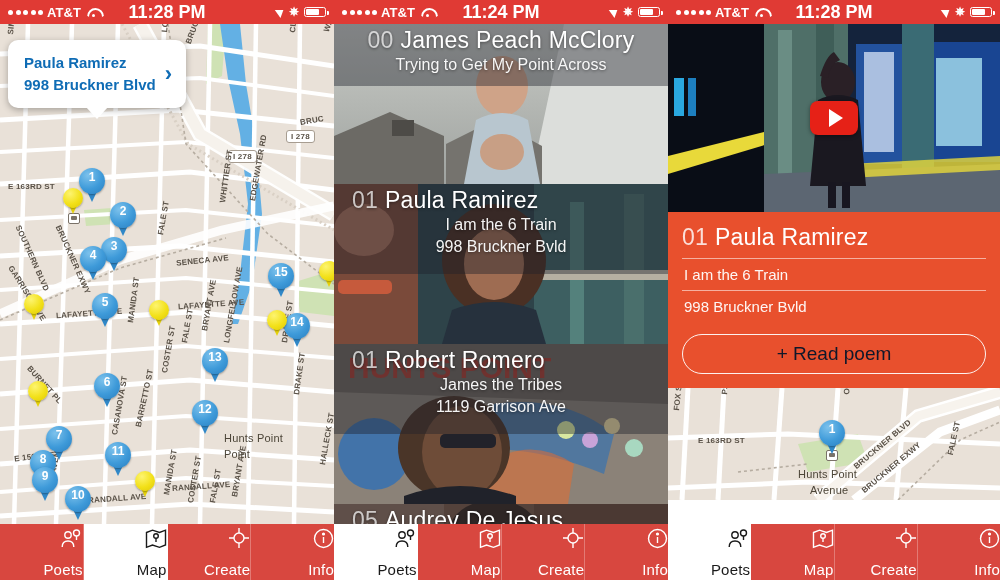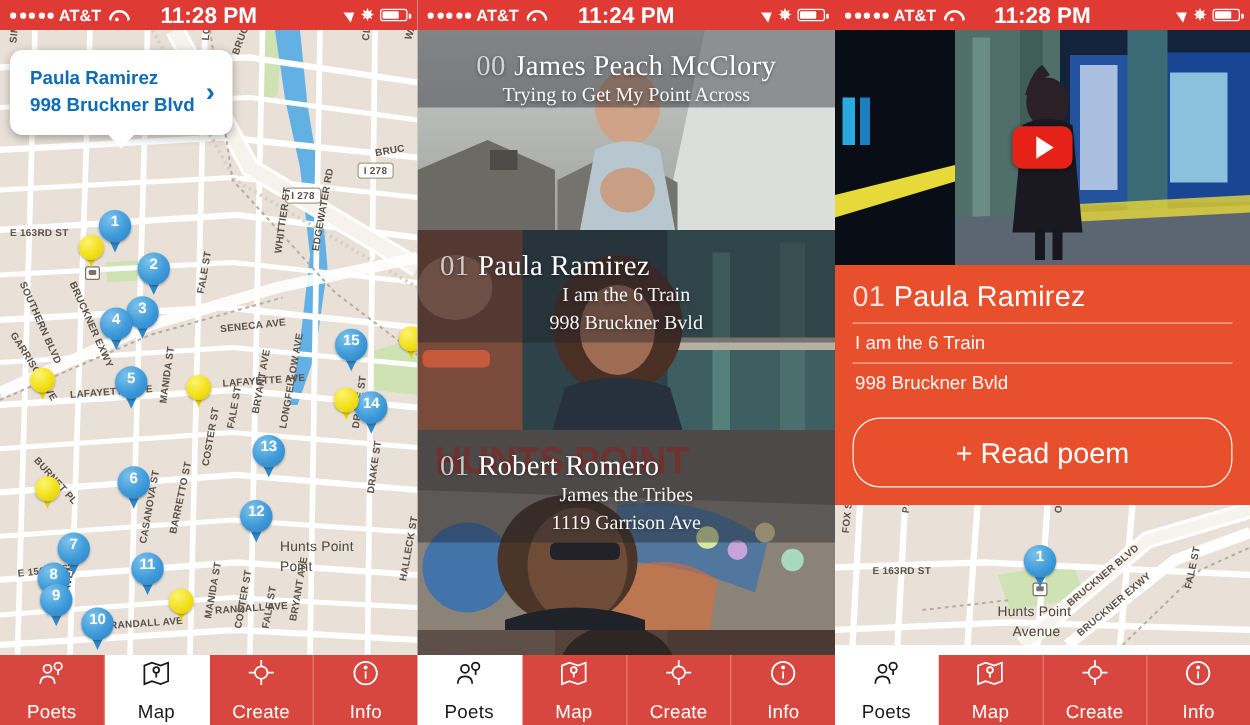--- a/index.html
+++ b/index.html
@@ -82,21 +82,21 @@
   .subway-ico { position: absolute; width: 12px; height: 11px; background: #fff; border: 1px solid #7a7268;
                 border-radius: 2px; }
   .subway-ico::before { content: ""; position: absolute; left: 2px; top: 2px; right: 2px; height: 4px;
                         background: #7a7268; border-radius: 1px; }
 
   
   .listwrap { position: absolute; top: 24px; left: 0; right: 0; bottom: 56px; overflow: hidden; }
   .prow { position: relative; width: 100%; overflow: hidden; }
   .prow .photo { position: absolute; inset: 0; }
   .prow .scrim { position: absolute; left: 0; right: 0; top: 0; background: rgba(30,34,42,.42); }
-  .prow .txt { position: absolute; left: 0; right: 0; top: 16px; padding: 0 14px; color: #fff; font-family: Liberation Serif, serif; }
+  .prow .txt { position: absolute; left: 0; right: 0; top: 4px; padding: 0 14px; color: #fff; }
   .prow .ln1 { font-size: 23px; font-weight: 300; letter-spacing: .2px; line-height: 1.12;
                text-shadow: 0 1px 3px rgba(0,0,0,.45); }
   .prow .ln1 .idx { color: rgba(255,255,255,.72); margin-right: 7px; }
   .prow .ln2, .prow .ln3 { font-size: 16px; font-weight: 300; line-height: 1.42; text-align: center;
                            color: rgba(255,255,255,.95); text-shadow: 0 1px 3px rgba(0,0,0,.45); }
 
   
   .navbar { height: 38px; background: #e03a34; display: flex; align-items: center;
             color: #fff; padding: 0 12px; position: relative; z-index: 30; }
   .nav-btn { display: flex; align-items: center; gap: 7px; font-size: 17px; font-weight: 300; color: #fff; }
@@ -113,28 +113,28 @@
            display: flex; align-items: center; justify-content: center; box-shadow: 0 1px 4px rgba(0,0,0,.4); }
   .ytbtn::after { content: ""; width: 0; height: 0; border-left: 14px solid #fff;
                   border-top: 9px solid transparent; border-bottom: 9px solid transparent; margin-left: 3px; }
 
   .detail { background: #e8502d; padding: 12px 14px 14px; color: #fff; }
   .d-title { font-size: 23px; font-weight: 300; letter-spacing: .2px; padding-bottom: 7px; }
   .d-title .idx { color: rgba(255,255,255,.82); margin-right: 7px; }
   .d-line { border-top: 1px solid rgba(255,255,255,.55); font-size: 15px; font-weight: 300;
             padding: 7px 2px; color: rgba(255,255,255,.95); }
   .read-btn { margin-top: 12px; border: 1.5px solid rgba(255,255,255,.92); border-radius: 22px;
-              height: 56px; display: flex; align-items: center; justify-content: center;
-              font-size: 23px; font-weight: 300; color: #ffffff; }
+              height: 40px; display: flex; align-items: center; justify-content: center;
+              font-size: 19px; font-weight: 300; color: #0f172a; }
   .minimap { position: relative; height: 112px; background: #e9e1d8; overflow: hidden; }
 
   
   .tabbar { position: absolute; left: 0; right: 0; bottom: 0; height: 56px;
             background: #d8473f; display: flex; z-index: 50; }
-  .tab { flex: 1; display: flex; flex-direction: column; align-items: center; justify-content: center;
+  .tab { flex: 1; display: flex; flex-direction: column; align-items: flex-end; justify-content: center;
          gap: 12px; color: #fff; border-right: 1px solid rgba(255,255,255,.28); }
   .tab:last-child { border-right: none; }
   .tab .lbl { font-size: 15px; font-weight: 400; letter-spacing: .2px; }
   .tab.active { background: #fff; color: #1a1a1a; border-right-color: transparent; }
   .tab .ic { height: 22px; display: flex; align-items: flex-end; }
   .tab svg { display: block; }
 </style>
 </head>
 <body>
 

